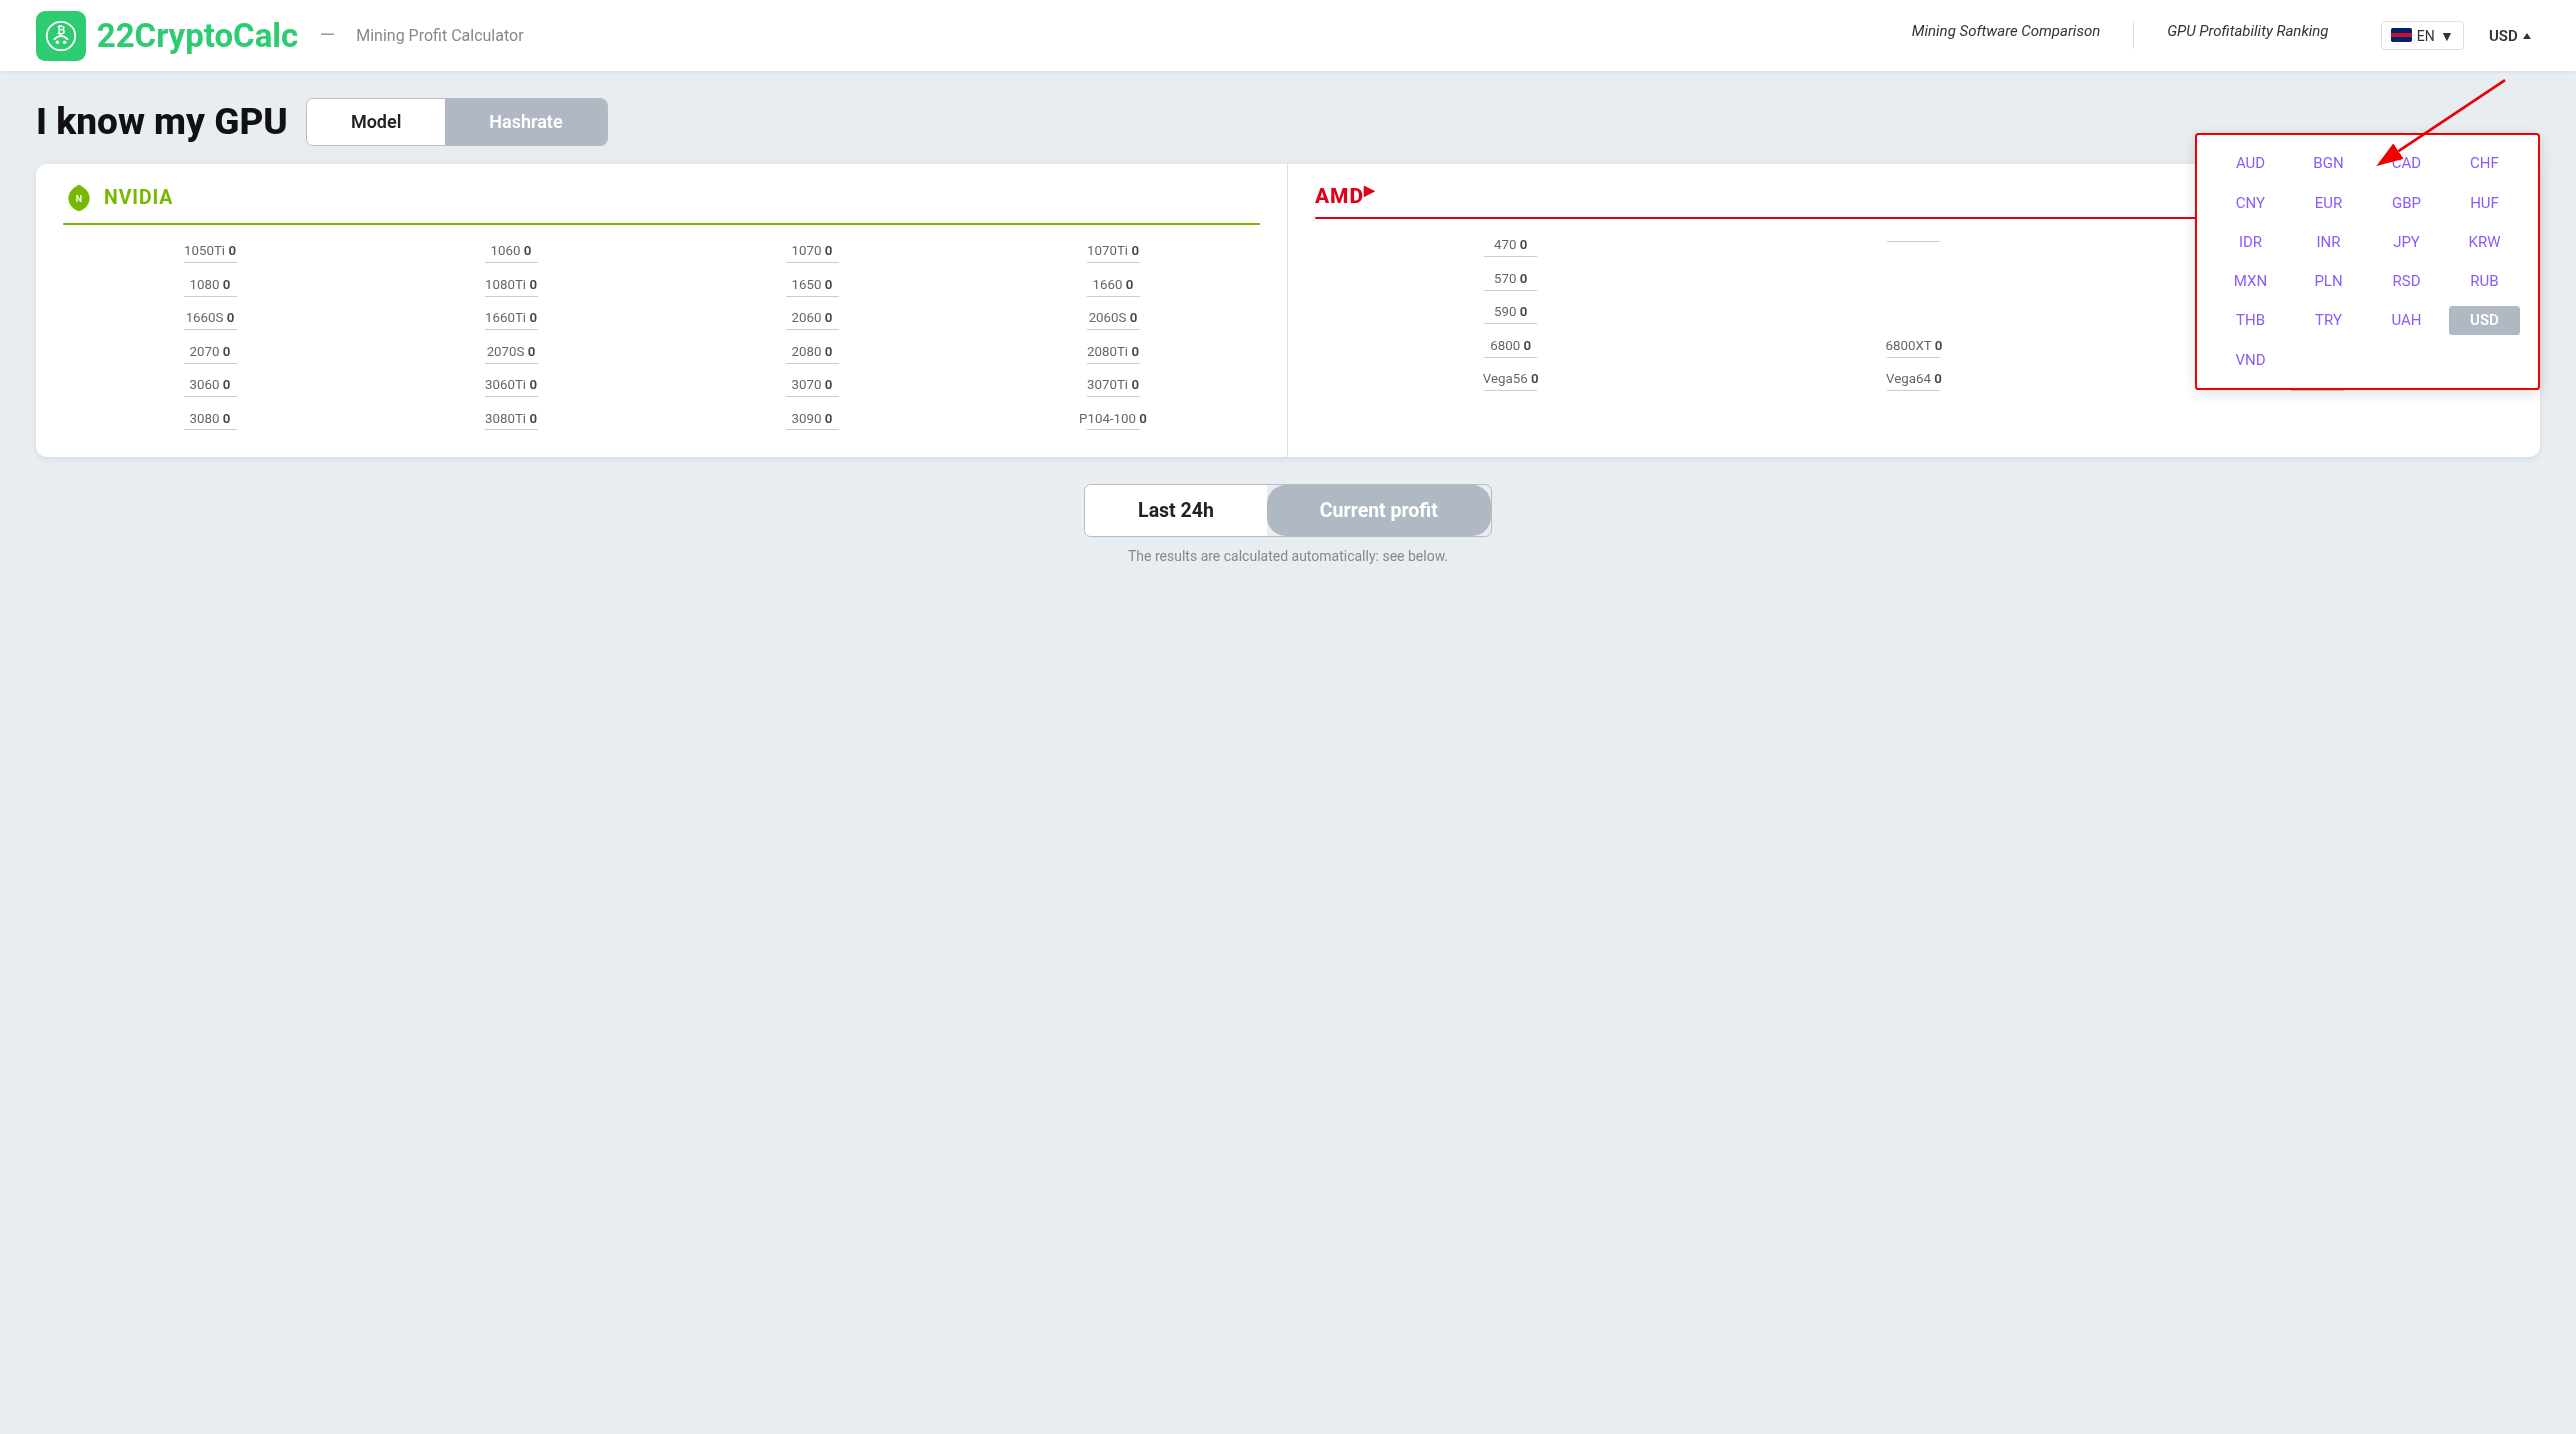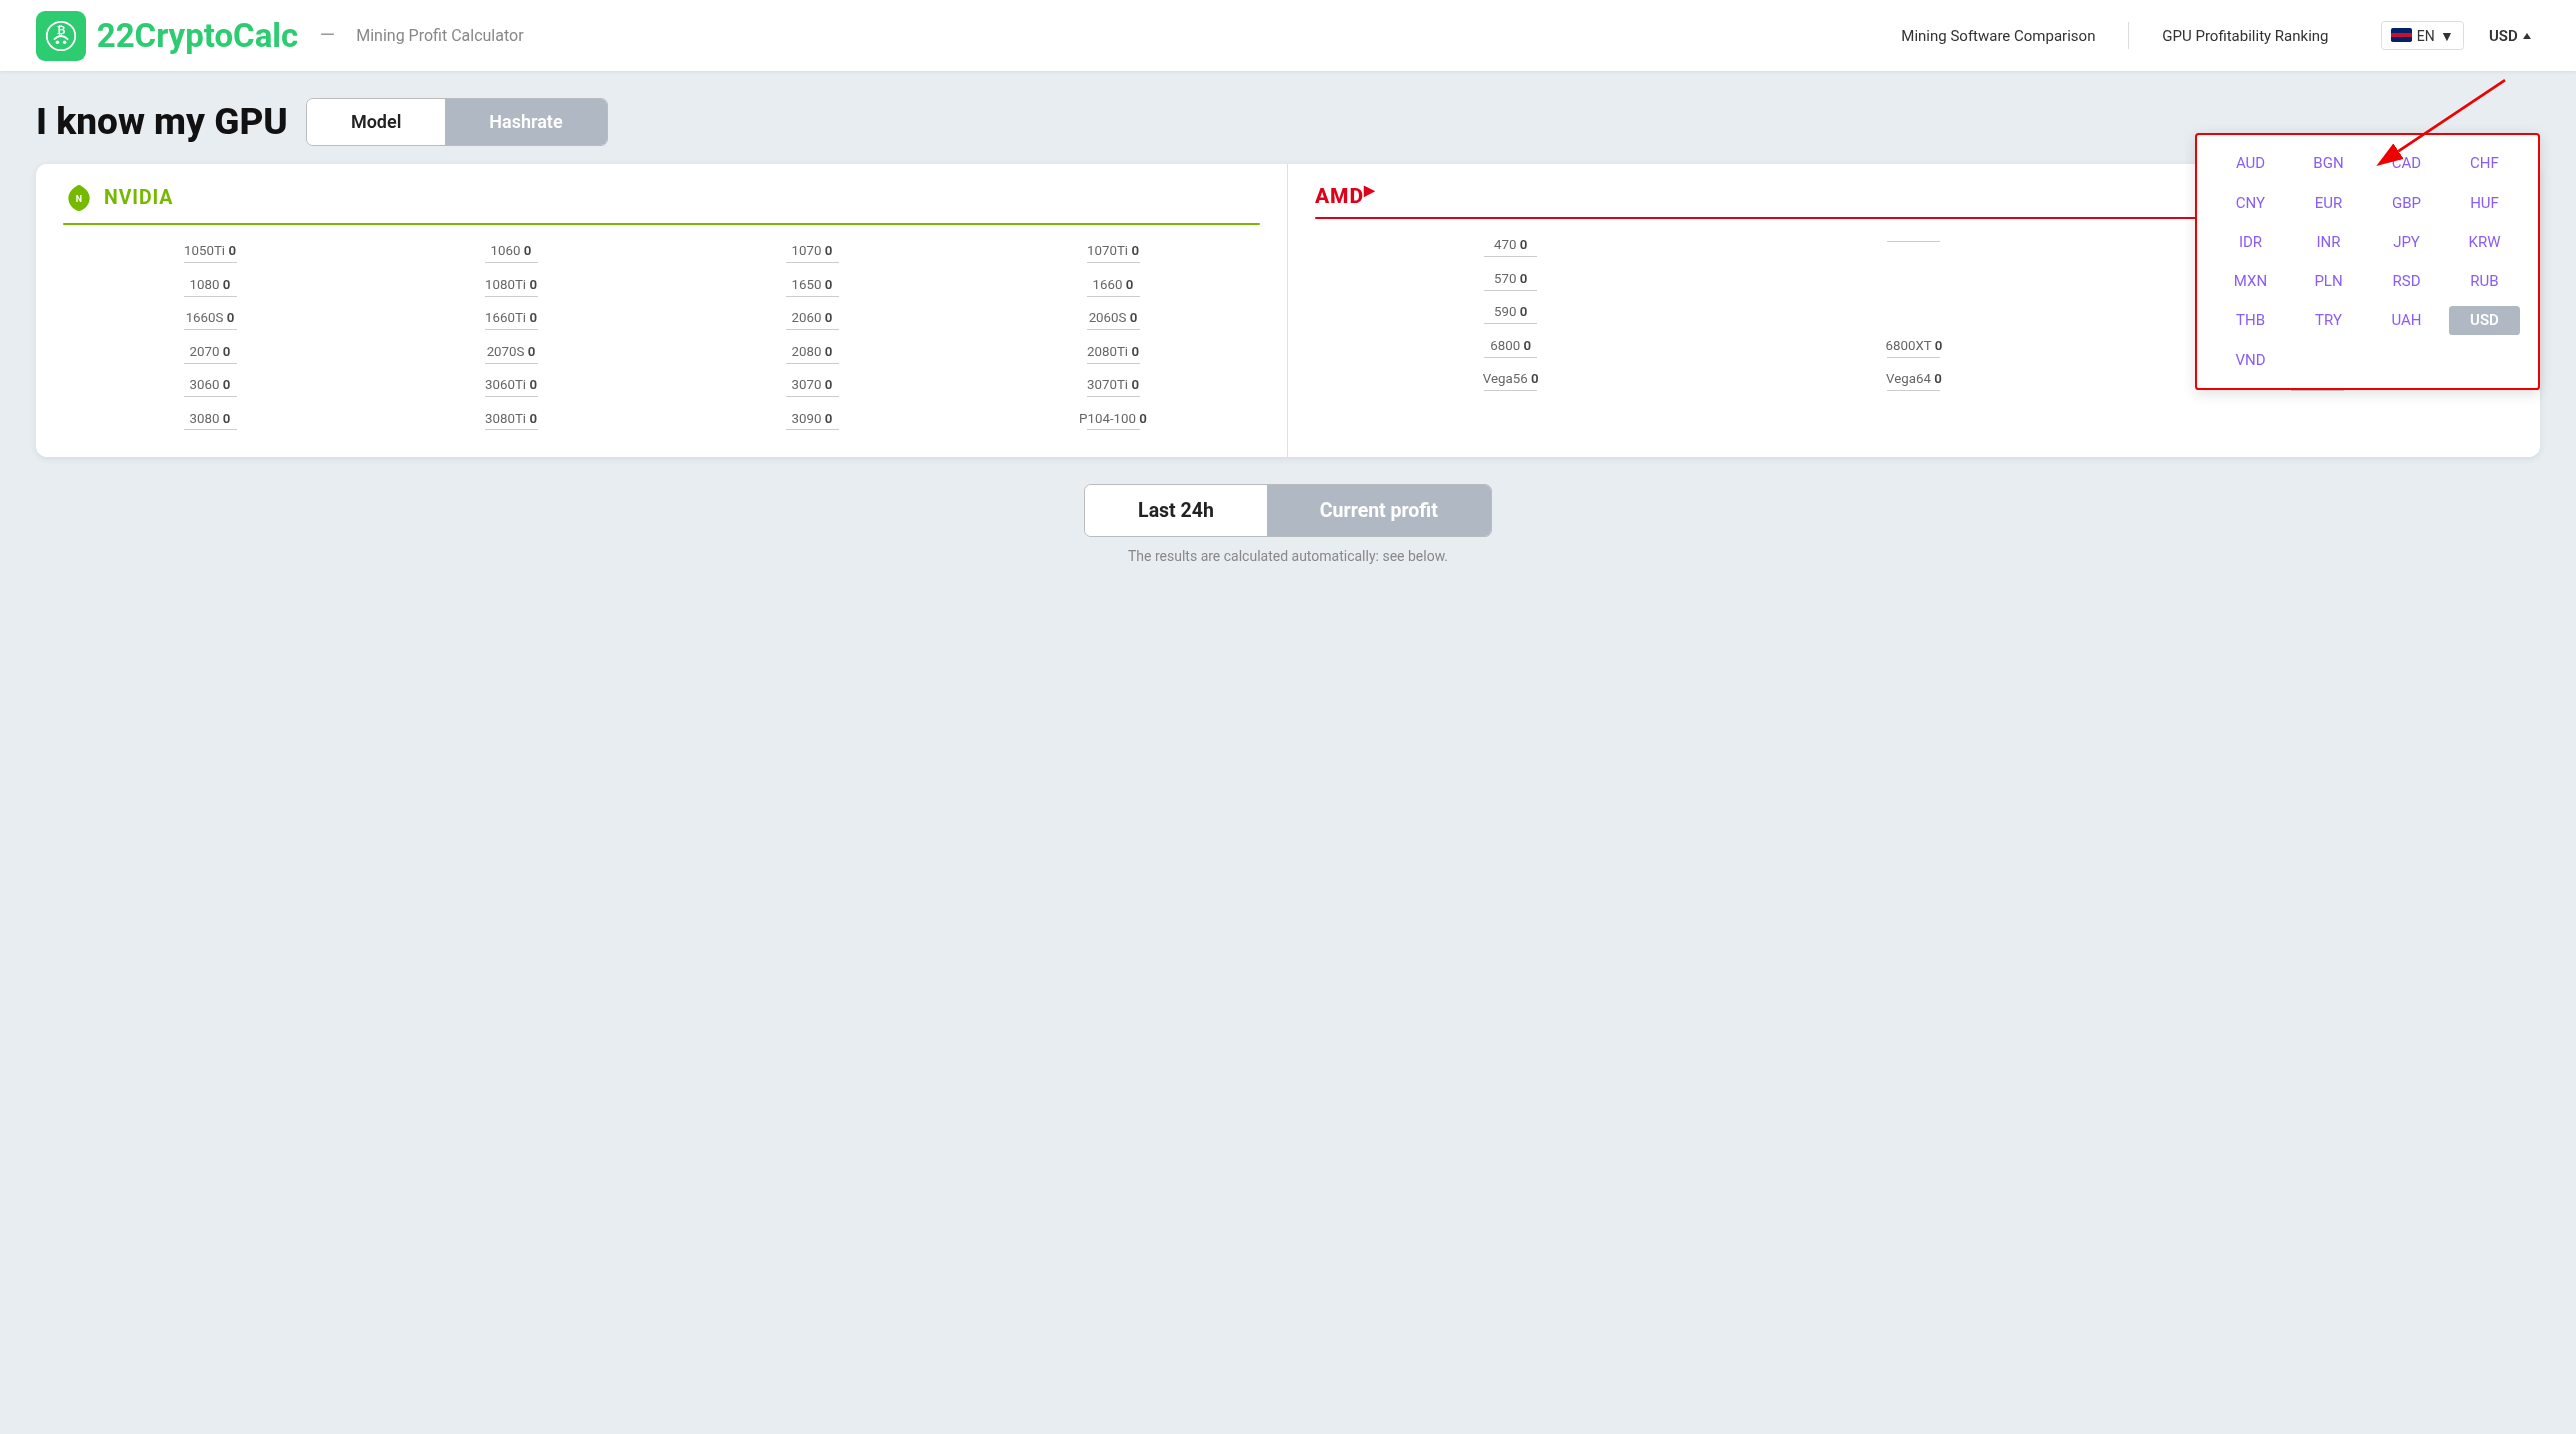--- a/index.html
+++ b/index.html
@@ -48,23 +48,23 @@
       color: #999;
       font-size: 19.5px;
       margin: 0 10.7px;
     }
     .logo-subtitle {
       color: #888;
       font-size: 16px;
     }
     .nav-links {
       display: flex;
-      align-items: center;
       margin-left: auto;
       gap: 8px;
+      font-style: italic;
     }
     .nav-link {
       font-size: 15px;
       color: #333;
       text-decoration: none;
       padding: 0 25px;
       cursor: pointer;
     }
     .nav-divider {
       width: 0.9px;
@@ -305,20 +305,21 @@
       font-weight: 700;
       cursor: pointer;
     }
     .profit-tab.active {
       background: #fff;
       color: #222;
     }
     .profit-tab.inactive {
       background: #b0b8c4;
       color: #fff;
+      border-radius: 19px;
     }
     .results-note {
       font-size: 14px;
       color: #888;
     }
 
     
     .red-arrow-svg {
       position: absolute;
       top: 0;

